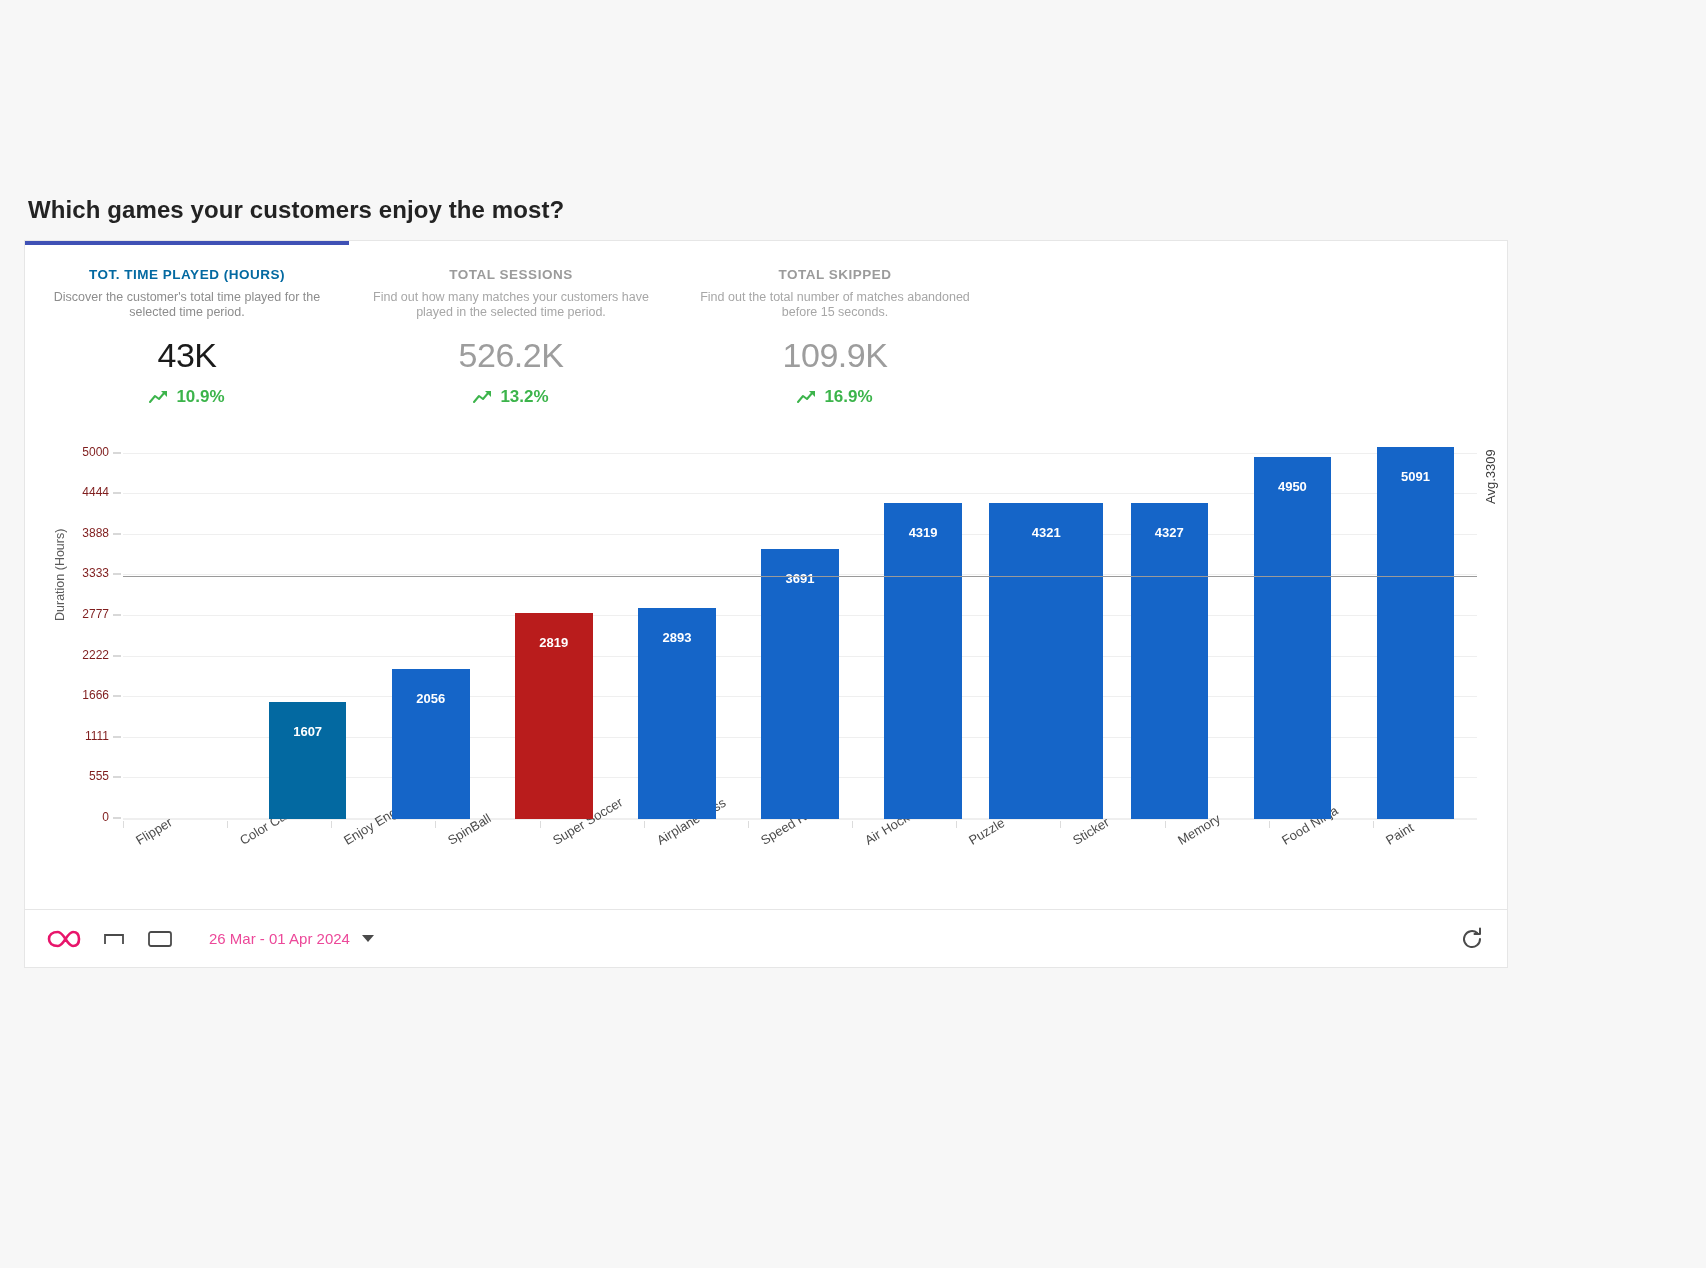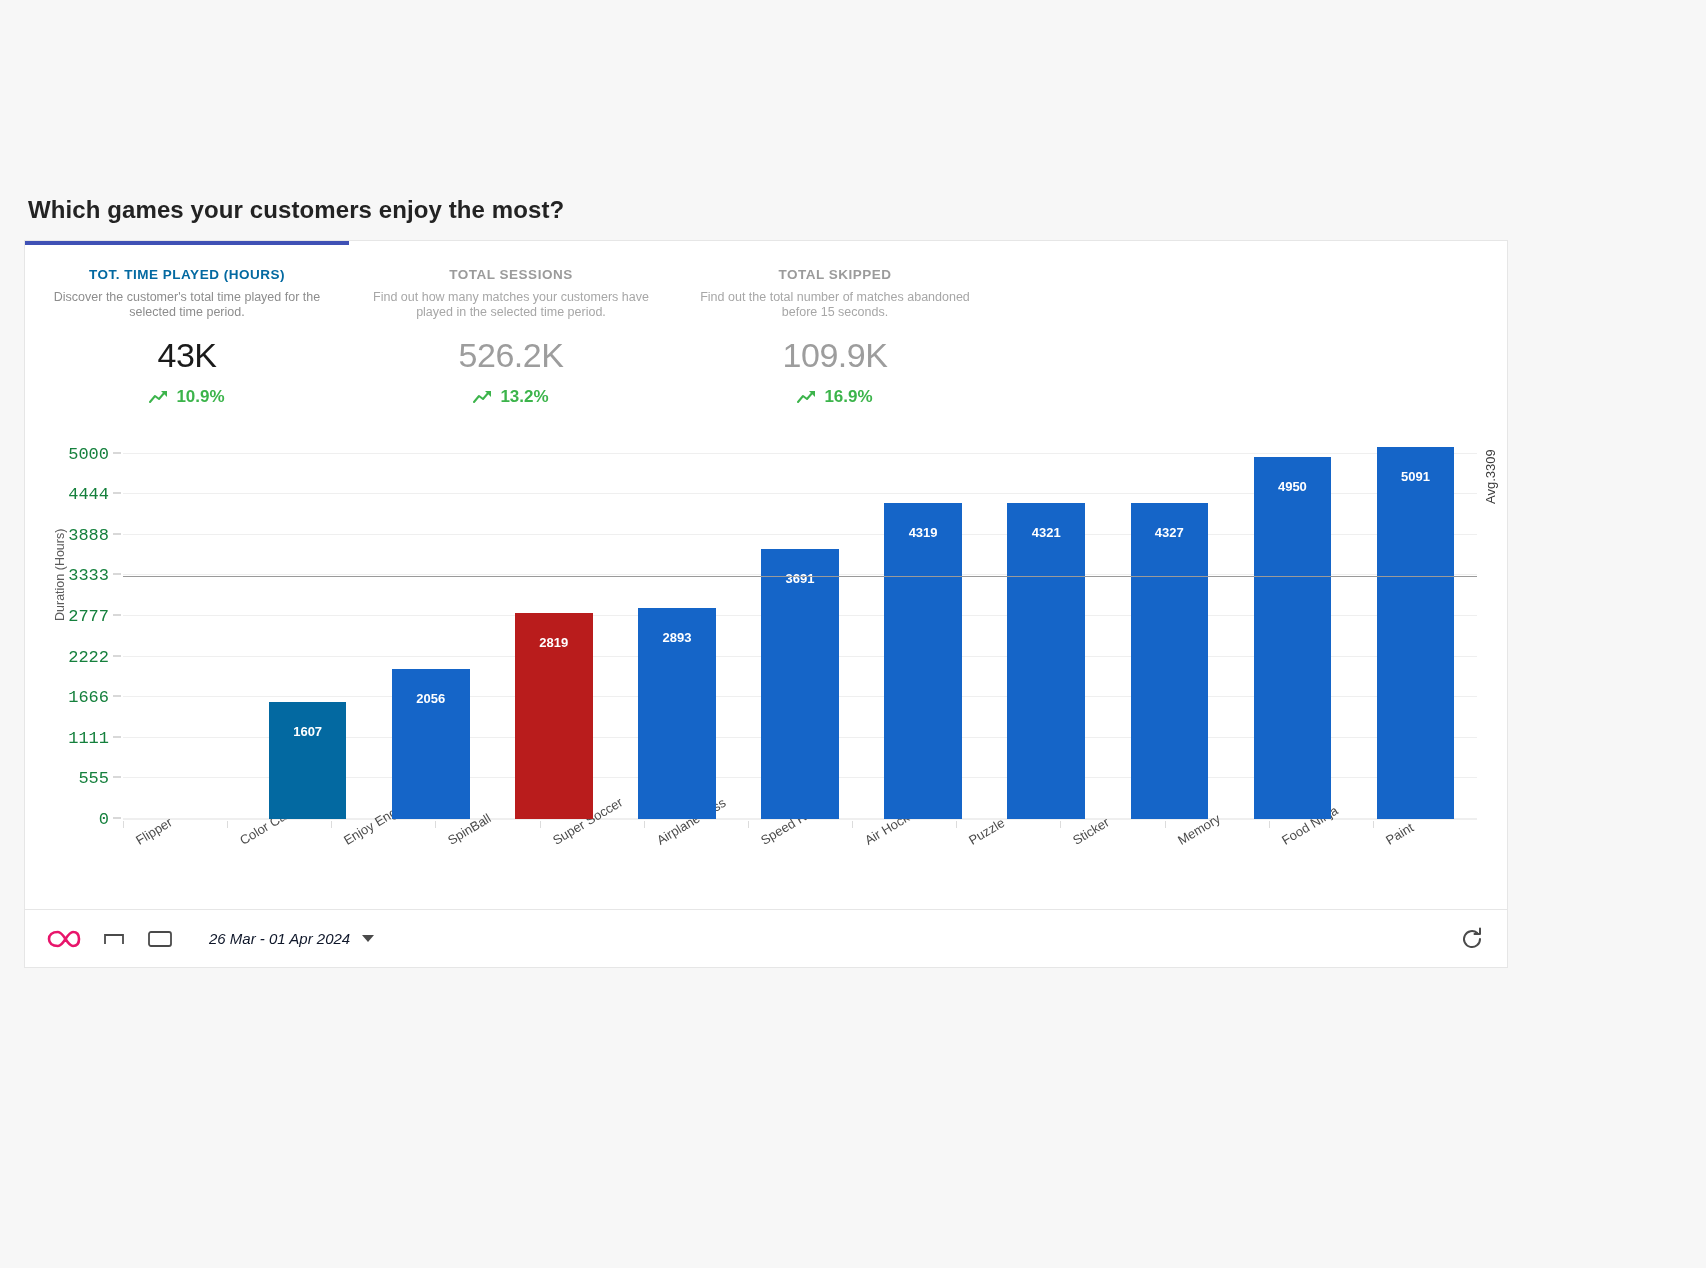--- a/index.html
+++ b/index.html
@@ -140,24 +140,23 @@
     left: 0;
     right: 0;
     height: 1px;
     background: #efefef;
   }
 
   .gridline .tick-label {
     position: absolute;
     right: calc(100% + 14px);
     top: -8px;
-    font-size: 17px;
-    color: #15803d;
+    font-size: 12px;
+    color: #7f1d1d;
     white-space: nowrap;
-    font-family: Liberation Mono, monospace;
   }
 
   .gridline .tick-dash {
     position: absolute;
     right: calc(100% + 2px);
     top: -1px;
     width: 8px;
     height: 2px;
     background: #d8d8d8;
   }
@@ -289,22 +288,21 @@
   .date-range {
     display: flex;
     align-items: center;
     gap: 12px;
     margin-left: 14px;
     cursor: pointer;
   }
 
   .date-text {
     font-size: 15px;
-    color: #0f172a;
-    font-style: italic;
+    color: #ec4899;
   }
 
   .caret {
     width: 0;
     height: 0;
     border-left: 6px solid transparent;
     border-right: 6px solid transparent;
     border-top: 7px solid #4a4a4a;
   }
 
@@ -436,21 +434,21 @@
               <div class="bar" style="height: 70.9808%; background: rgb(21, 101, 200);">
                 <div class="bar-value">3691</div>
               </div>
             </div>
             <div class="bar-slot">
               <div class="bar" style="height: 83.0577%; background: rgb(21, 101, 200);">
                 <div class="bar-value">4319</div>
               </div>
             </div>
             <div class="bar-slot">
-              <div class="bar" style="height: 83.0962%; background: rgb(21, 101, 200);">
+              <div class="bar" style="height: 83.0962%; background: rgb(21, 101, 200); padding-left: 36px;">
                 <div class="bar-value">4321</div>
               </div>
             </div>
             <div class="bar-slot">
               <div class="bar" style="height: 83.2115%; background: rgb(21, 101, 200); margin-top: 40px;">
                 <div class="bar-value">4327</div>
               </div>
             </div>
             <div class="bar-slot">
               <div class="bar" style="height: 95.1923%; background: rgb(21, 101, 200);">

